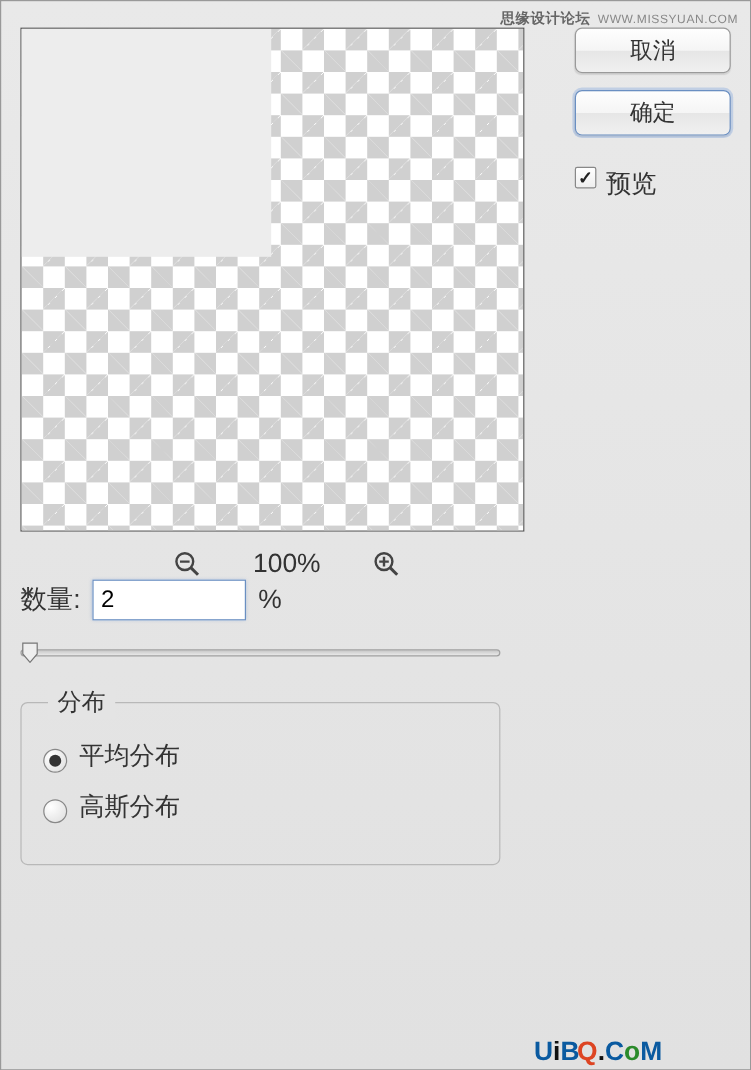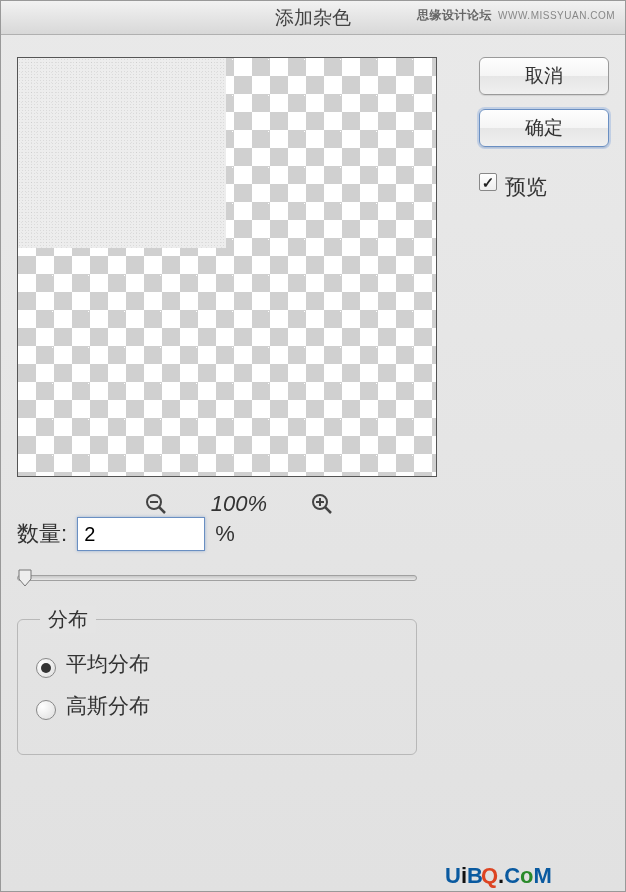--- a/index.html
+++ b/index.html
@@ -68,21 +68,20 @@
       background-position: 0 0, 1px 2px;
     }
     .zoom-row {
       display: flex;
       align-items: center;
       justify-content: center;
       gap: 42px;
       margin-top: 14px;
       font-size: 22px;
       color: #333;
-      font-style: italic;
     }
     .zoom-btn {
       width: 26px; height: 26px;
       display: inline-flex; align-items: center; justify-content: center;
       cursor: pointer;
     }
     .amount-row {
       display: flex;
       align-items: center;
       gap: 10px;
@@ -204,23 +203,20 @@
     .watermark-bottom {
       position: absolute;
       bottom: 0; right: 8px;
     }
     .watermark-bottom svg { display: block; }
   </style>
 </head>
 <body>
 
 <div class="dialog">
-  <div class="titlebar">
-    <span>添加杂色</span>
-  </div>
 
   <div class="watermark-top">
     <b>思缘设计论坛</b><span>WWW.MISSYUAN.COM</span>
   </div>
 
   <div class="content">
     <div class="left-col">
 
       <div class="preview-wrap">
         <div class="checker"></div>

